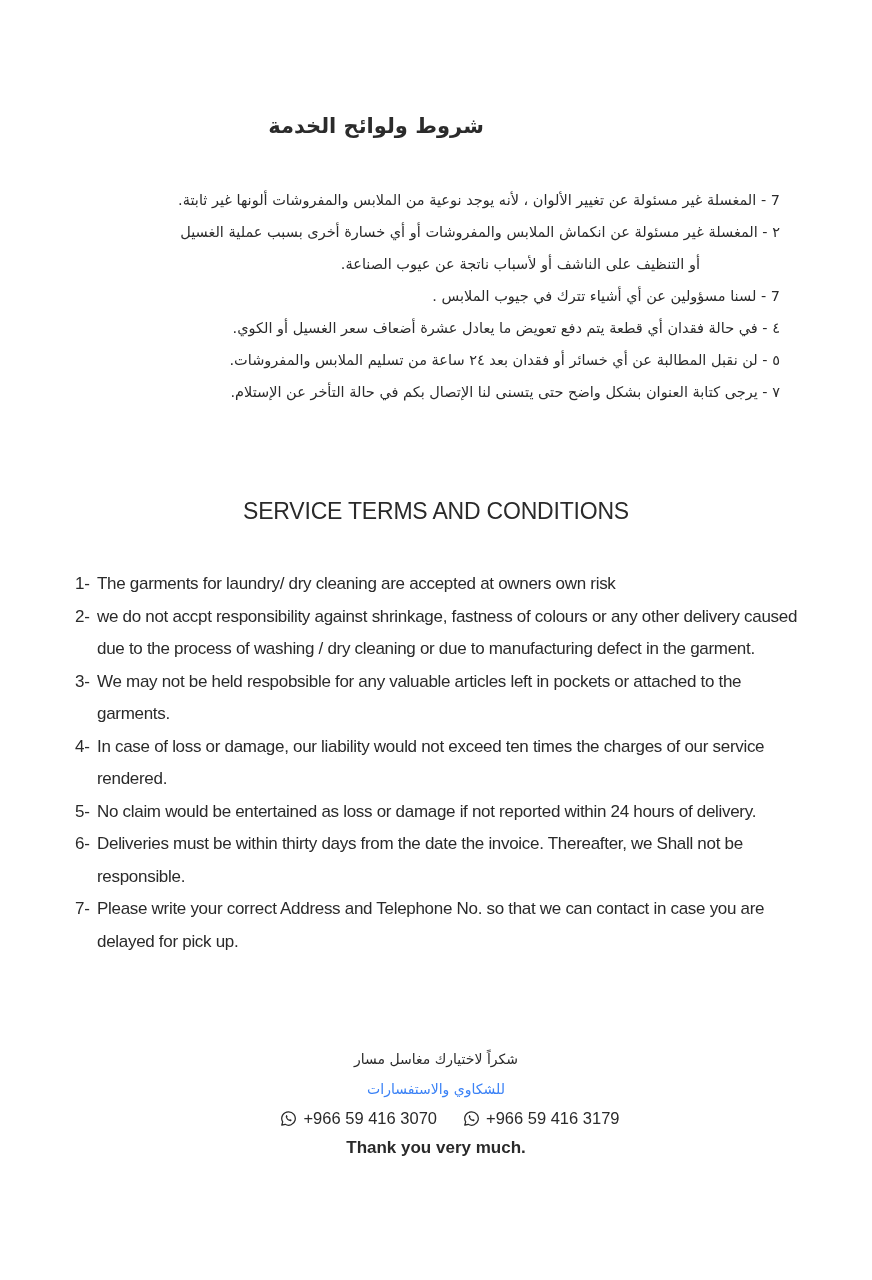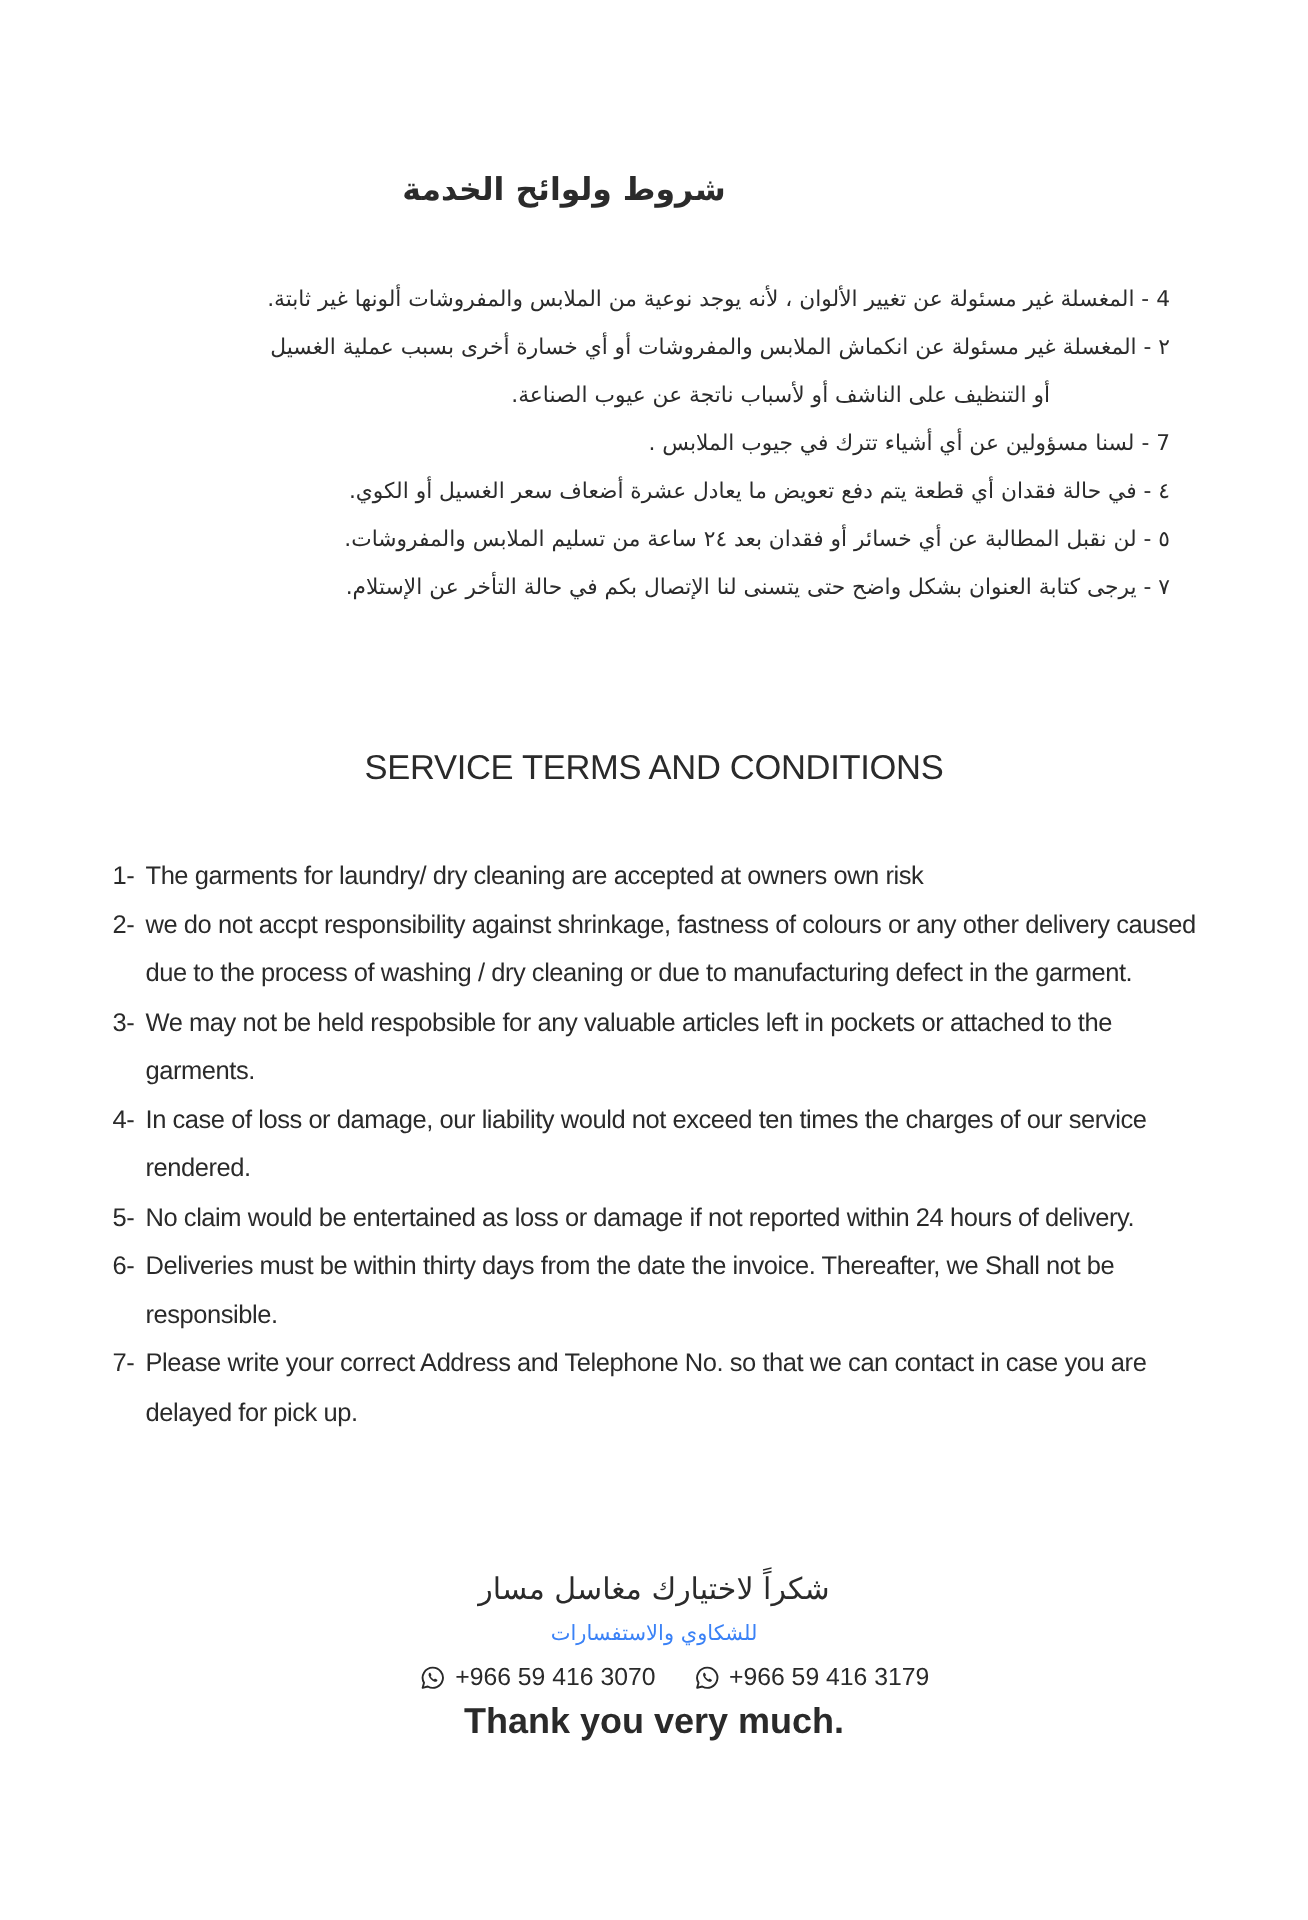--- a/index.html
+++ b/index.html
@@ -7,34 +7,34 @@
     .ar-title { position: absolute; top: 114px; left: 0; width: 752px; text-align: center; font-size: 21px; font-weight: bold; direction: rtl; color: #2b2b2b; }
     .ar-list { position: absolute; top: 184px; right: 92px; width: 700px; direction: rtl; text-align: right; font-size: 14.5px; line-height: 32px; color: #2b2b2b; }
     .ar-list .line { white-space: nowrap; }
     .ar-list .indent { padding-right: 80px; }
     .en-title { position: absolute; top: 498px; left: 0; width: 872px; text-align: center; font-family: "Liberation Sans", sans-serif; font-size: 23px; color: #2a2a2a; letter-spacing: -0.2px; }
     .en-list { position: absolute; top: 568px; left: 75px; width: 740px; font-family: "Liberation Sans", sans-serif; font-size: 17px; line-height: 32.5px; color: #2a2a2a; letter-spacing: -0.3px; }
     .en-item { display: flex; }
     .en-num { width: 22px; flex: none; white-space: nowrap; }
     .en-text { flex: 1; }
     .footer { position: absolute; top: 1044px; left: 0; width: 872px; text-align: center; }
-    .thanks-ar { font-size: 20px; direction: rtl; color: #2b2b2b; line-height: 30px; }
+    .thanks-ar { font-size: 14px; direction: rtl; color: #2b2b2b; line-height: 30px; }
     .inq-ar { font-size: 14px; direction: rtl; color: #3b82f6; line-height: 30px; margin-top: 0px; }
     .phones { font-family: "Liberation Sans", sans-serif; font-size: 16.5px; color: #2a2a2a; line-height: 28px; display: flex; justify-content: center; gap: 26px; padding-left: 28px; }
     .phone { display: inline-flex; align-items: center; gap: 6px; }
     .wa-icon { width: 17px; height: 17px; display: inline-block; }
-    .thanks-en { font-family: "Liberation Sans", sans-serif; font-weight: bold; font-size: 24px; color: #2a2a2a; line-height: 32px; }
+    .thanks-en { font-family: "Liberation Sans", sans-serif; font-weight: bold; font-size: 17px; color: #2a2a2a; line-height: 32px; }
   </style>
 </head>
 <body>
 
 <div class="ar-title">شروط ولوائح الخدمة</div>
 
 <div class="ar-list">
-  <div class="line">4 - المغسلة غير مسئولة عن تغيير الألوان ، لأنه يوجد نوعية من الملابس والمفروشات ألونها غير ثابتة.</div>
+  <div class="line">7 - المغسلة غير مسئولة عن تغيير الألوان ، لأنه يوجد نوعية من الملابس والمفروشات ألونها غير ثابتة.</div>
   <div class="line">٢ - المغسلة غير مسئولة عن انكماش الملابس والمفروشات أو أي خسارة أخرى بسبب عملية الغسيل</div>
   <div class="line indent">أو التنظيف على الناشف أو لأسباب ناتجة عن عيوب الصناعة.</div>
   <div class="line">7 - لسنا مسؤولين عن أي أشياء تترك في جيوب الملابس .</div>
   <div class="line">٤ - في حالة فقدان أي قطعة يتم دفع تعويض ما يعادل عشرة أضعاف سعر الغسيل أو الكوي.</div>
   <div class="line">٥ - لن نقبل المطالبة عن أي خسائر أو فقدان بعد ٢٤ ساعة من تسليم الملابس والمفروشات.</div>
   <div class="line">٧ - يرجى كتابة العنوان بشكل واضح حتى يتسنى لنا الإتصال بكم في حالة التأخر عن الإستلام.</div>
 </div>
 
 <div class="en-title">SERVICE TERMS AND CONDITIONS</div>
 

